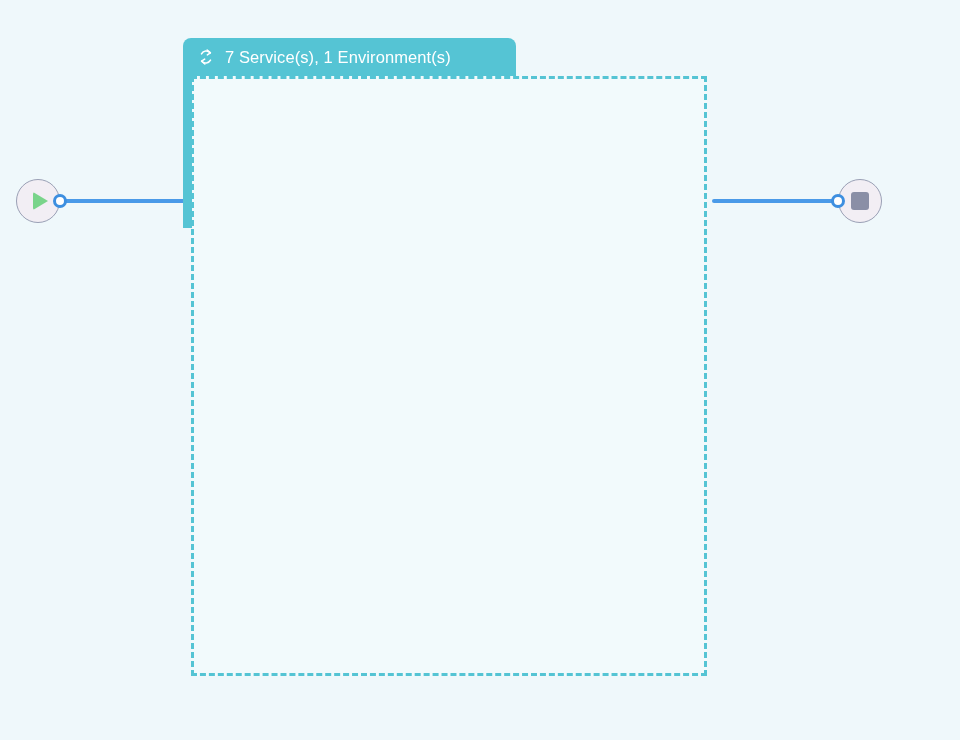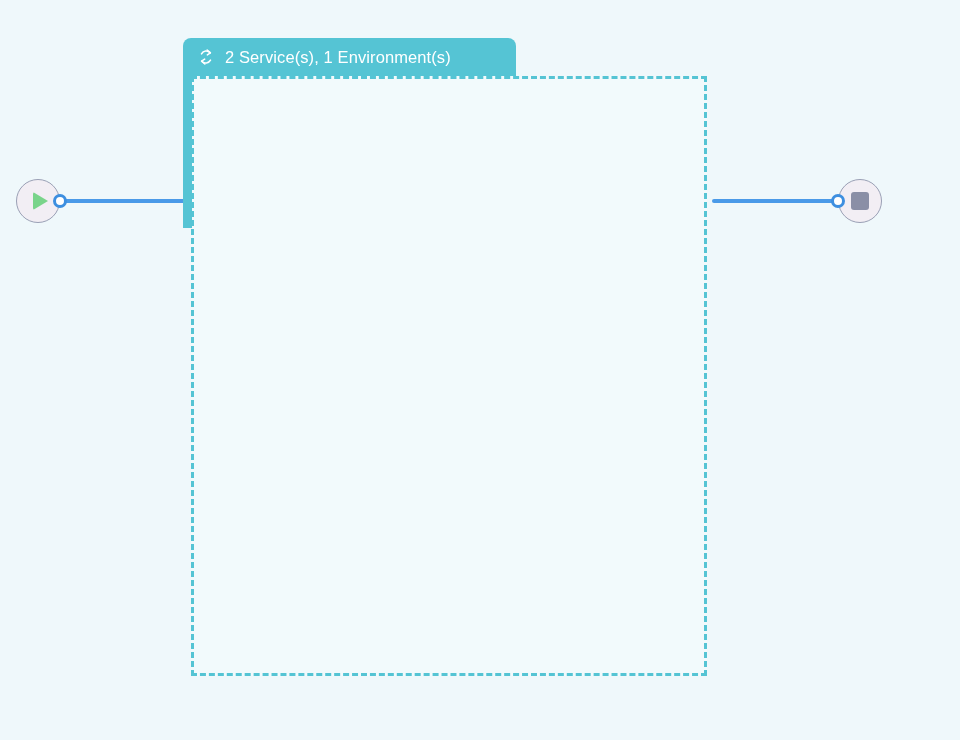--- a/index.html
+++ b/index.html
@@ -273,21 +273,21 @@
   <div id="group-left-bar"></div>
   <div id="group-box"></div>
 
   <div id="group-header">
     <svg class="loop-icon" viewBox="0 0 24 24">
       <path d="M6.6 8.2 A6.4 6.4 0 0 1 17.0 7.0" fill="none" stroke="#ffffff" stroke-width="1.9" stroke-linecap="round"></path>
       <path d="M17.4 15.8 A6.4 6.4 0 0 1 7.0 17.0" fill="none" stroke="#ffffff" stroke-width="1.9" stroke-linecap="round"></path>
       <path d="M13.4 3.6 L17.3 7.0 L13.6 9.4" fill="none" stroke="#ffffff" stroke-width="1.9" stroke-linecap="round" stroke-linejoin="round"></path>
       <path d="M10.6 20.4 L6.7 17.0 L10.4 14.6" fill="none" stroke="#ffffff" stroke-width="1.9" stroke-linecap="round" stroke-linejoin="round"></path>
     </svg>
-    <span class="hdr-text">2 Service(s), 1 Environment(s)</span>
+    <span class="hdr-text">7 Service(s), 1 Environment(s)</span>
   </div>
 
   <div id="subgroup-bar">
     <div id="collapse-toggle"></div>
     <span id="subgroup-label">S1</span>
 
     <div id="status-group">
       <div class="stat">
         <span class="ok-circle">
           <svg width="13" height="13" viewBox="0 0 14 14">

